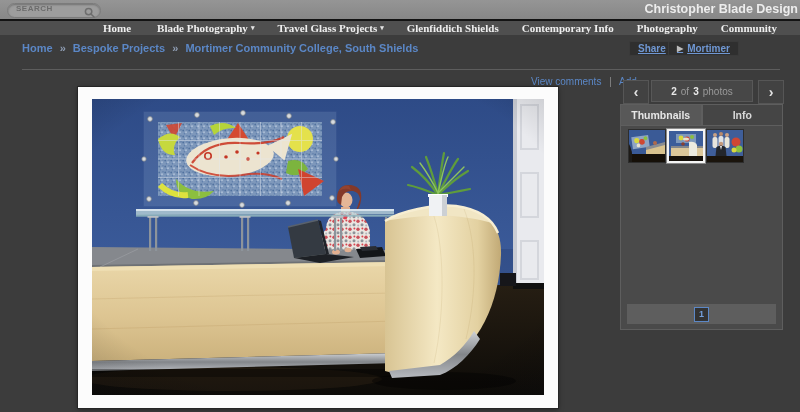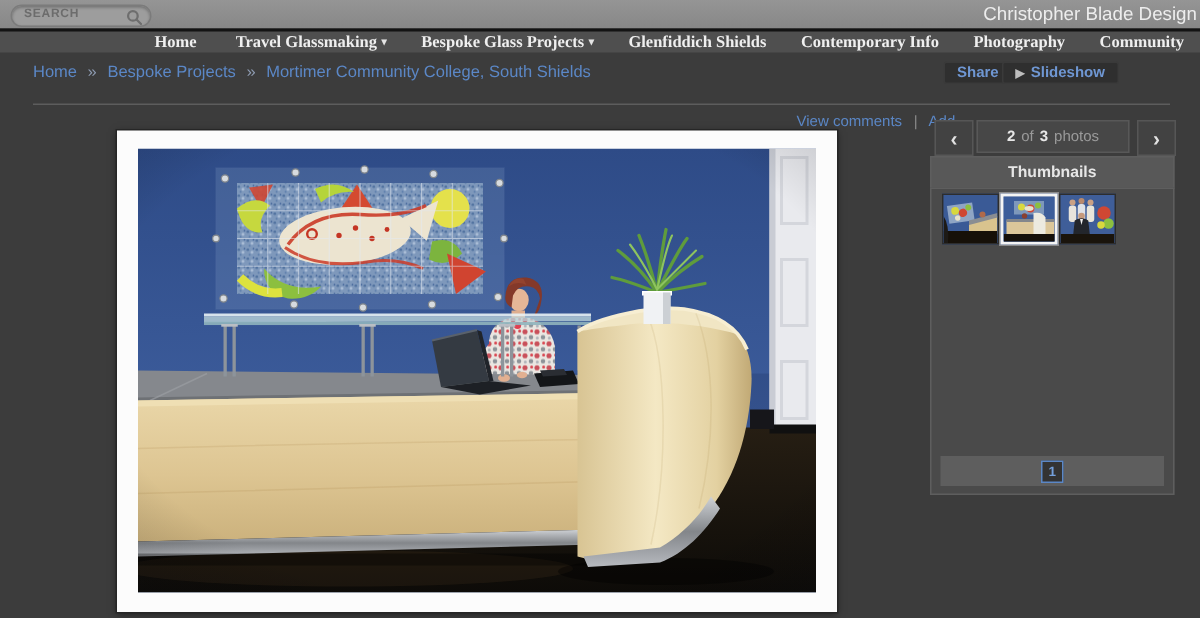--- a/index.html
+++ b/index.html
@@ -13,36 +13,36 @@
   .topbar{position:absolute;left:0;top:0;width:800px;height:19px;
     background:linear-gradient(#959595,#878787);}
   .search-pill{position:absolute;left:7px;top:3px;width:92px;height:13px;
     border-radius:8px;background:#9d9d9d;border:1px solid #7b7b7b;
     box-shadow:inset 0 1px 2px rgba(0,0,0,.28);display:flex;align-items:flex-start;}
   .search-pill input{flex:1;min-width:0;border:none;background:transparent;outline:none;
     font-family:"Liberation Sans",sans-serif;font-size:8px;font-weight:bold;
     letter-spacing:.5px;color:#5f5f5f;padding:0 2px 0 8px;}
   .search-pill input::placeholder{color:#6c6c6c;opacity:1;}
   .search-icon{width:11px;height:11px;margin-right:5px;flex:0 0 auto;}
-  .site-title{position:absolute;right:2px;top:2px;font-size:12.5px;font-weight:normal;
+  .site-title{position:absolute;right:2px;top:2px;font-size:12.5px;font-weight:bold;
     color:#ededed;white-space:nowrap;}
   
   .navbar{position:absolute;left:0;top:19px;width:800px;height:16px;box-sizing:border-box;
     background:#4f4f4f;border-top:2px solid #131313;
     display:flex;align-items:center;padding-left:103px;gap:23px;}
   .nav-item{font-family:"Liberation Serif",serif;font-weight:bold;font-size:11px;
     color:#efefef;white-space:nowrap;cursor:pointer;display:flex;align-items:center;gap:3px;}
   .nav-item .arrow{font-size:7px;color:#e4e4e4;}
   
-  .breadcrumb{position:absolute;left:22px;top:42px;font-size:11px;color:#5b87c6;white-space:nowrap;}
+  .breadcrumb{position:absolute;left:22px;top:42px;font-size:11px;color:#5b87c6;white-space:nowrap;font-weight:bold;}
   .breadcrumb .crumb{cursor:pointer;}
   .breadcrumb .sep{color:#8e9cb2;margin:0 4px;}
   .btn{position:absolute;top:41px;height:13px;background:#2f2f2f;border:1px solid #3a3a3a;
     border-radius:2px;color:#6f97d3;font-size:10px;font-weight:bold;line-height:13px;
-    padding:0 8px;cursor:pointer;display:flex;align-items:center;gap:4px;white-space:nowrap;}
+    padding:0 8px;cursor:pointer;display:flex;align-items:center;gap:4px;white-space:nowrap;text-decoration:underline;}
   .btn-share{left:629px;}
   .btn-slideshow{left:668px;}
   .play-icon{color:#bdbdbd;font-size:8px;}
   .comments-row{position:absolute;left:531px;top:55px;font-size:10px;color:#5b87c6;white-space:nowrap;margin-top:21px;}
   .comments-row .pipe{color:#8a8a8a;margin:0 5px;}
   .rule{position:absolute;left:22px;top:69px;width:758px;height:1px;background:#5d5d5d;}
   
   .photo-card{position:absolute;left:78px;top:87px;width:480px;height:321px;background:#fcfcfc;
     box-shadow:0 0 0 1px #262626,0 1px 5px rgba(0,0,0,.5);}
   .photo-card svg.mainphoto{position:absolute;left:14px;top:12px;display:block;}
@@ -90,25 +90,25 @@
   </div>
   <div class="site-title">Christopher Blade Design</div>
 </div>
 
 <div class="navbar">
   <span class="nav-item">
       <span>Home</span>
       <span class="arrow"></span>
     </span>
   <span class="nav-item">
-      <span>Travel Glassmaking</span>
+      <span>Blade Photography</span>
       <span class="arrow">▾</span>
     </span>
   <span class="nav-item">
-      <span>Bespoke Glass Projects</span>
+      <span>Travel Glass Projects</span>
       <span class="arrow">▾</span>
     </span>
   <span class="nav-item">
       <span>Glenfiddich Shields</span>
     </span>
   <span class="nav-item">
       <span>Contemporary Info</span>
     </span>
   <span class="nav-item">
       <span>Photography</span>
@@ -125,21 +125,21 @@
   <span class="crumb">Bespoke Projects</span>
   <span class="sep">»</span>
   <span class="crumb">Mortimer Community College, South Shields</span>
 </div>
 
 <div class="btn btn-share">
   <span>Share</span>
 </div>
 <div class="btn btn-slideshow">
   <span class="play-icon">▶</span>
-  <span>Slideshow</span>
+  <span>Mortimer</span>
 </div>
 
 <div class="comments-row">
   <span>View comments</span>
   <span class="pipe">|</span>
   <span>Add</span>
 </div>
 <div class="rule"></div>
 
 <div class="photo-card">
@@ -351,20 +351,21 @@
   <span>of</span>
   <span class="strong">3</span>
   <span>photos</span>
 </div>
 <div class="pager-btn pager-next">
   <span>›</span>
 </div>
 
 <div class="tabs">
   <div class="tab active">Thumbnails</div>
+  <div class="tab inactive">Info</div>
 </div>
 
 <div class="panel">
   <div class="thumbs">
 
     <div class="thumb">
       <svg viewBox="0 0 36 32" width="36" height="32">
         <rect width="36" height="32" fill="#3a5a96"></rect>
         <g transform="rotate(-8 12 12)">
           <rect x="3" y="6" width="17" height="12" fill="#8fa5c4"></rect>

